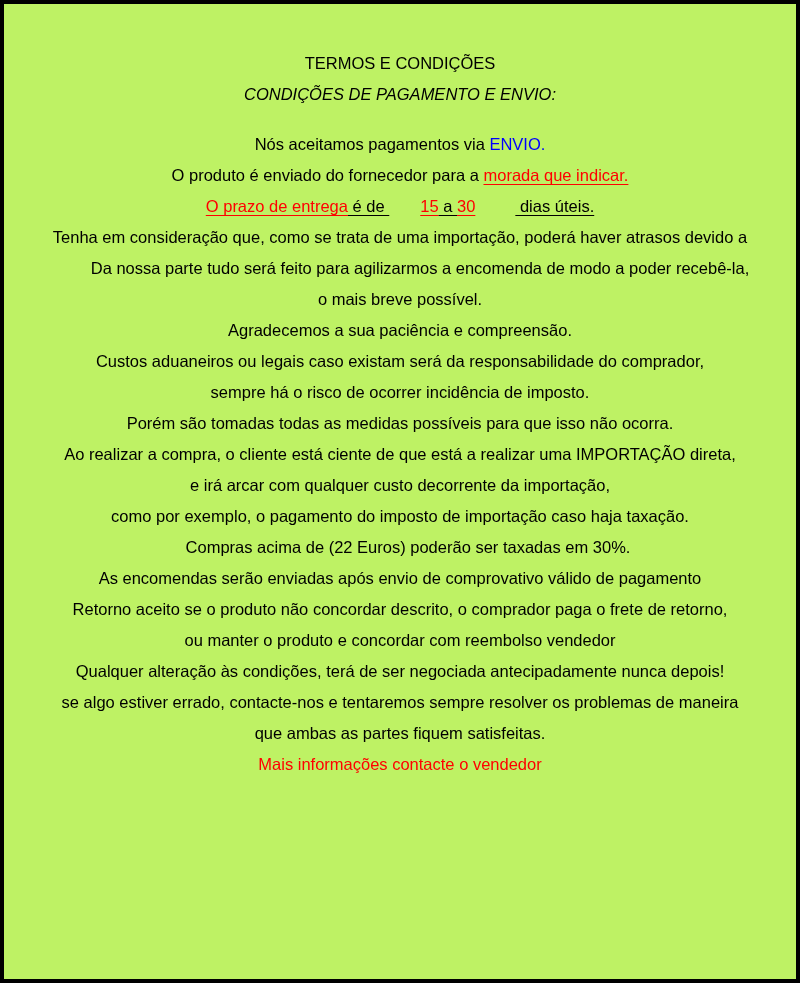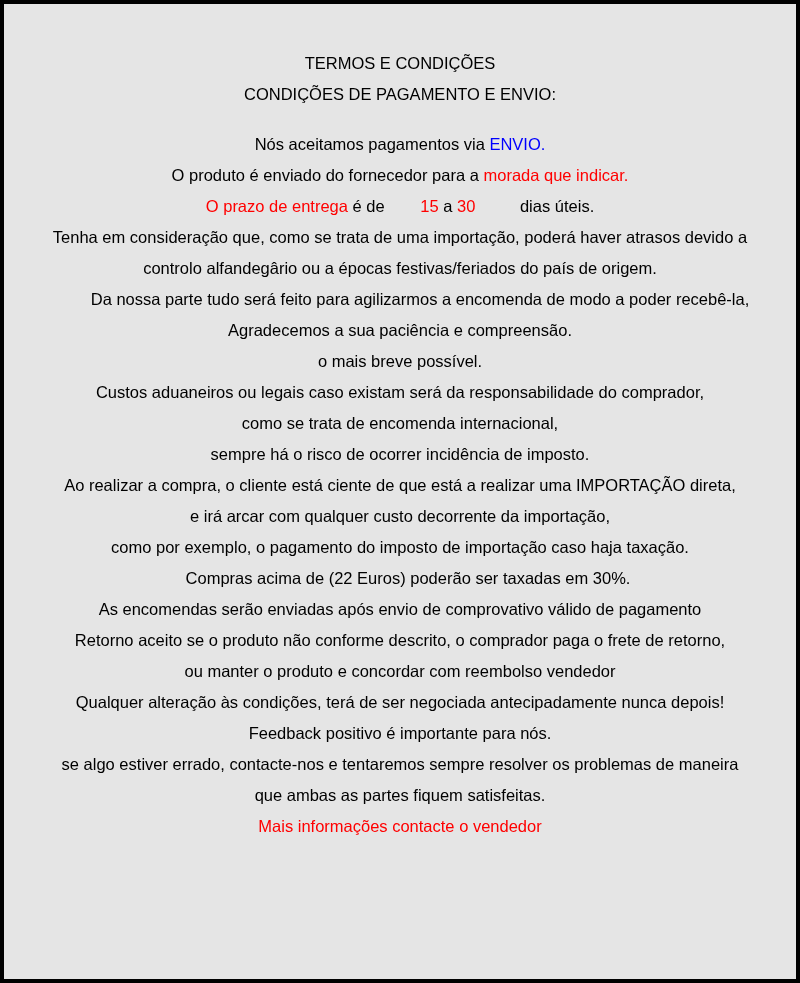--- a/index.html
+++ b/index.html
@@ -4,21 +4,21 @@
 <style>
   html, body {
     margin: 0;
     padding: 0;
     background: #ffffff;
   }
   .page {
     box-sizing: border-box;
     width: 800px;
     height: 983px;
-    background: #e5e5e5;
+    background: #bef264;
     border: 4px solid #000000;
     overflow: hidden;
     font-family: "Liberation Sans", "DejaVu Sans", sans-serif;
   }
   .doc {
     box-sizing: border-box;
     width: 100%;
     height: 100%;
     padding: 44px 16px 0 16px;
     text-align: center;
@@ -29,48 +29,47 @@
     height: 31px;
     white-space: nowrap;
     color: #000000;
     letter-spacing: 0px;
   }
   .line.spacer {
     height: 19px;
     line-height: 19px;
   }
   .line span.u {
+    text-decoration: underline;
     text-underline-offset: 3px;
   }
 </style>
 </head>
 <body>
 
 <div class="page">
   <div class="doc">
       <div class="line"><span style="color: rgb(0, 0, 0);">TERMOS E CONDIÇÕES</span></div>
-      <div class="line"><span style="color: rgb(0, 0, 0);">CONDIÇÕES DE PAGAMENTO E ENVIO:</span></div>
+      <div class="line"><span style="color: rgb(0, 0, 0); font-style: italic;">CONDIÇÕES DE PAGAMENTO E ENVIO:</span></div>
       <div class="line spacer"></div>
       <div class="line"><span style="color: rgb(0, 0, 0);">Nós aceitamos pagamentos via </span><span style="color: rgb(0, 0, 255);">ENVIO.</span></div>
       <div class="line"><span style="color: rgb(0, 0, 0);">O produto é enviado do fornecedor para a </span><span class="u" style="color: rgb(255, 0, 0);">morada que indicar.</span></div>
       <div class="line"><span class="u" style="color: rgb(255, 0, 0);">O prazo de entrega</span><span class="u" style="color: rgb(0, 0, 0);"> é de </span><span class="u" style="color: rgb(255, 0, 0); margin-left: 31px;">15</span><span class="u" style="color: rgb(0, 0, 0);"> a </span><span class="u" style="color: rgb(255, 0, 0);">30</span><span class="u" style="color: rgb(0, 0, 0); margin-left: 40px;"> dias úteis.</span></div>
       <div class="line"><span style="color: rgb(0, 0, 0);">Tenha em consideração que, como se trata de uma importação, poderá haver atrasos devido a</span></div>
-      <div class="line"><span style="color: rgb(0, 0, 0);">controlo alfandegârio ou a épocas festivas/feriados do país de origem.</span></div>
       <div class="line"><span style="color: rgb(0, 0, 0); margin-left: 40px;">Da nossa parte tudo será feito para agilizarmos a encomenda de modo a poder recebê-la,</span></div>
+      <div class="line"><span style="color: rgb(0, 0, 0);">o mais breve possível.</span></div>
       <div class="line"><span style="color: rgb(0, 0, 0);">Agradecemos a sua paciência e compreensão.</span></div>
-      <div class="line"><span style="color: rgb(0, 0, 0);">o mais breve possível.</span></div>
       <div class="line"><span style="color: rgb(0, 0, 0);">Custos aduaneiros ou legais caso existam será da responsabilidade do comprador,</span></div>
-      <div class="line"><span style="color: rgb(0, 0, 0);">como se trata de encomenda internacional,</span></div>
       <div class="line"><span style="color: rgb(0, 0, 0);">sempre há o risco de ocorrer incidência de imposto.</span></div>
+      <div class="line"><span style="color: rgb(0, 0, 0);">Porém são tomadas todas as medidas possíveis para que isso não ocorra.</span></div>
       <div class="line"><span style="color: rgb(0, 0, 0);">Ao realizar a compra, o cliente está ciente de que está a realizar uma IMPORTAÇÃO direta,</span></div>
       <div class="line"><span style="color: rgb(0, 0, 0);">e irá arcar com qualquer custo decorrente da importação,</span></div>
       <div class="line"><span style="color: rgb(0, 0, 0);">como por exemplo, o pagamento do imposto de importação caso haja taxação.</span></div>
       <div class="line"><span style="color: rgb(0, 0, 0); margin-left: 16px;">Compras acima de (22 Euros) poderão ser taxadas em 30%.</span></div>
       <div class="line"><span style="color: rgb(0, 0, 0);">As encomendas serão enviadas após envio de comprovativo válido de pagamento</span></div>
-      <div class="line"><span style="color: rgb(0, 0, 0);">Retorno aceito se o produto não conforme descrito, o comprador paga o frete de retorno,</span></div>
+      <div class="line"><span style="color: rgb(0, 0, 0);">Retorno aceito se o produto não concordar descrito, o comprador paga o frete de retorno,</span></div>
       <div class="line"><span style="color: rgb(0, 0, 0);">ou manter o produto e concordar com reembolso vendedor</span></div>
       <div class="line"><span style="color: rgb(0, 0, 0);">Qualquer alteração às condições, terá de ser negociada antecipadamente nunca depois!</span></div>
-      <div class="line"><span style="color: rgb(0, 0, 0);">Feedback positivo é importante para nós.</span></div>
       <div class="line"><span style="color: rgb(0, 0, 0);">se algo estiver errado, contacte-nos e tentaremos sempre resolver os problemas de maneira</span></div>
       <div class="line"><span style="color: rgb(0, 0, 0); margin-top: 24px;">que ambas as partes fiquem satisfeitas.</span></div>
       <div class="line"><span style="color: rgb(255, 0, 0);">Mais informações contacte o vendedor</span></div>
     </div>
 </div>
 
 </body></html>

